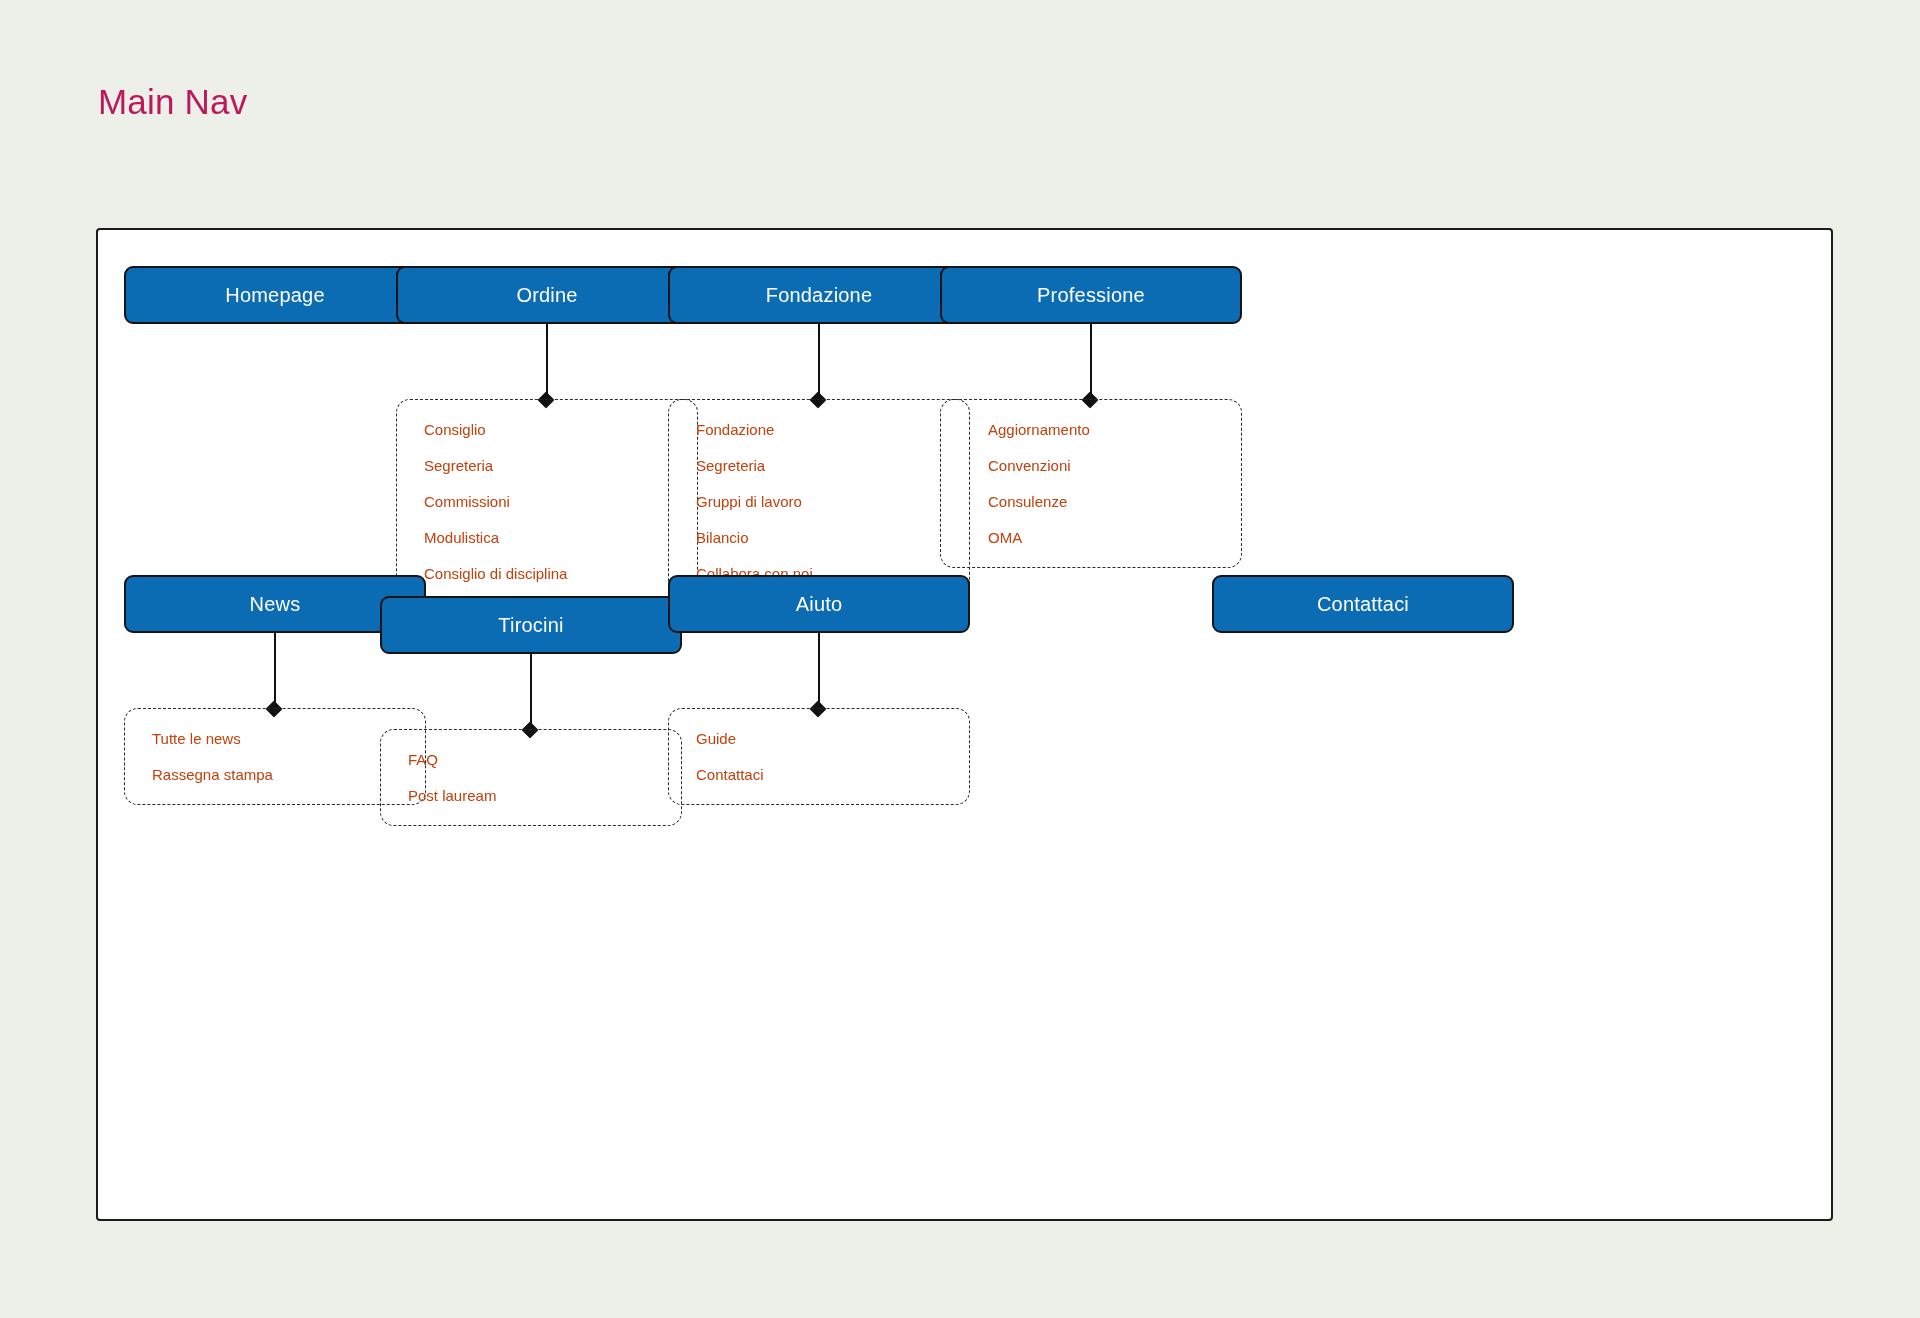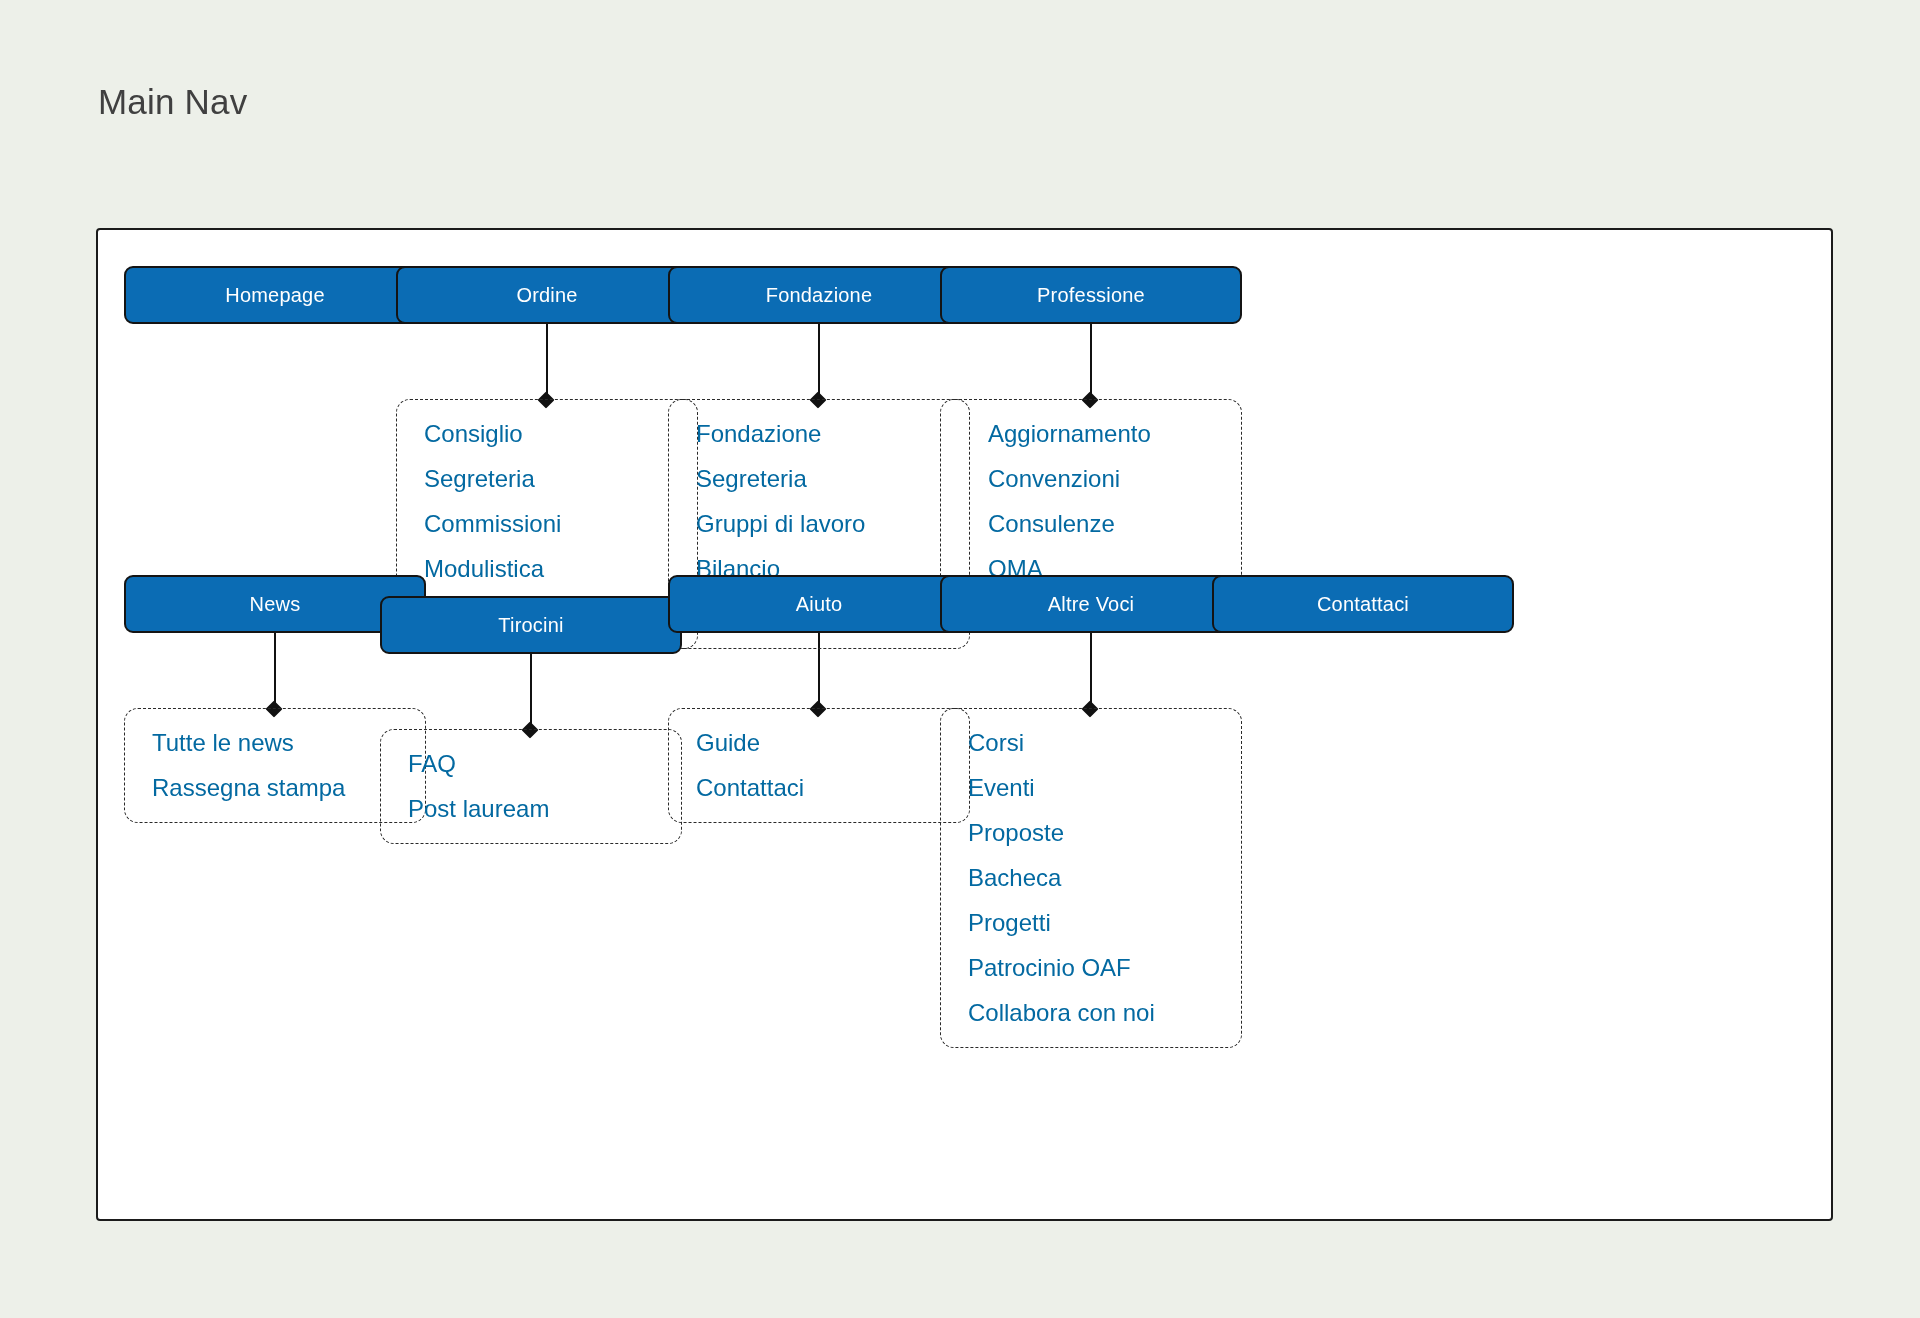--- a/index.html
+++ b/index.html
@@ -19,21 +19,21 @@
     background: #edf0e9;
   }
 
   .page-title {
     position: absolute;
     left: 98px;
     top: 82px;
     font-size: 35px;
     font-weight: 400;
     letter-spacing: 0.2px;
-    color: #404040;
+    color: #be185d;
   }
 
   .canvas-card {
     position: absolute;
     left: 96px;
     top: 228px;
     width: 1737px;
     height: 993px;
     background: #ffffff;
     border: 2px solid #1b1b1b;
@@ -94,22 +94,22 @@
     position: absolute;
     width: 302px;
     border: 1.6px dashed #2a2a2a;
     border-radius: 14px;
     background: transparent;
     padding: 22px 0 22px 0;
     z-index: 2;
   }
 
   .sublist-item {
-    font-size: 24px;
-    color: #0369a1;
+    font-size: 15px;
+    color: #c2410c;
     line-height: 1;
     padding: 0 0 0 27px;
     margin-bottom: 21px;
     white-space: nowrap;
   }
   .sublist-item:last-child { margin-bottom: 0; }
 </style>
 </head>
 <body>
 
@@ -183,34 +183,19 @@
         <div class="node" style="left: 570px; top: 345px;">
           <div class="node-box">Aiuto</div>
           <div class="connector" style="top: 58px; height: 75px;">
             <div class="diamond"></div>
           </div>
           <div class="sublist" style="top: 133px;">
             <div class="sublist-item">Guide</div>
             <div class="sublist-item">Contattaci</div>
           </div>
         </div>
-        <div class="node" style="left: 842px; top: 345px;">
-          <div class="node-box">Altre Voci</div>
-          <div class="connector" style="top: 58px; height: 75px;">
-            <div class="diamond"></div>
-          </div>
-          <div class="sublist" style="top: 133px;">
-            <div class="sublist-item">Corsi</div>
-            <div class="sublist-item">Eventi</div>
-            <div class="sublist-item">Proposte</div>
-            <div class="sublist-item">Bacheca</div>
-            <div class="sublist-item">Progetti</div>
-            <div class="sublist-item">Patrocinio OAF</div>
-            <div class="sublist-item">Collabora con noi</div>
-          </div>
-        </div>
         <div class="node" style="left: 1114px; top: 345px;">
           <div class="node-box">Contattaci</div>
         </div>
       </div>
   </div>
 
 </div>
 
 </body></html>

